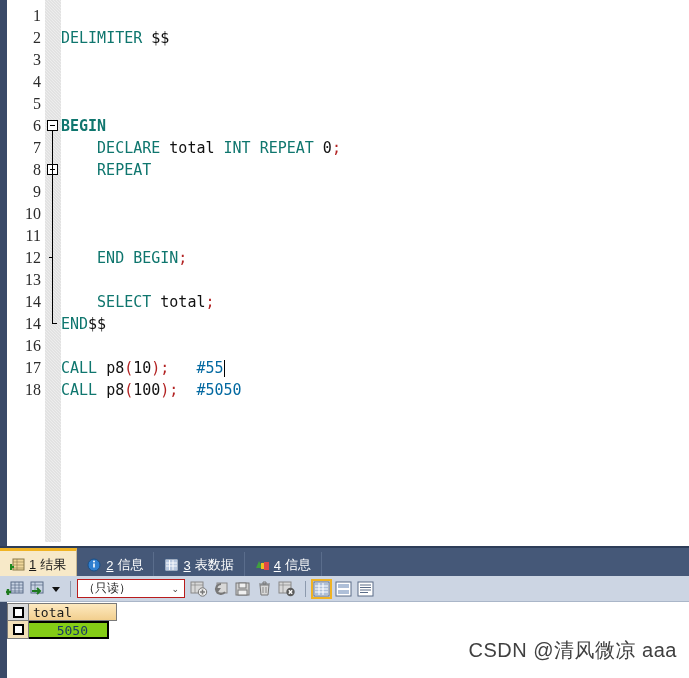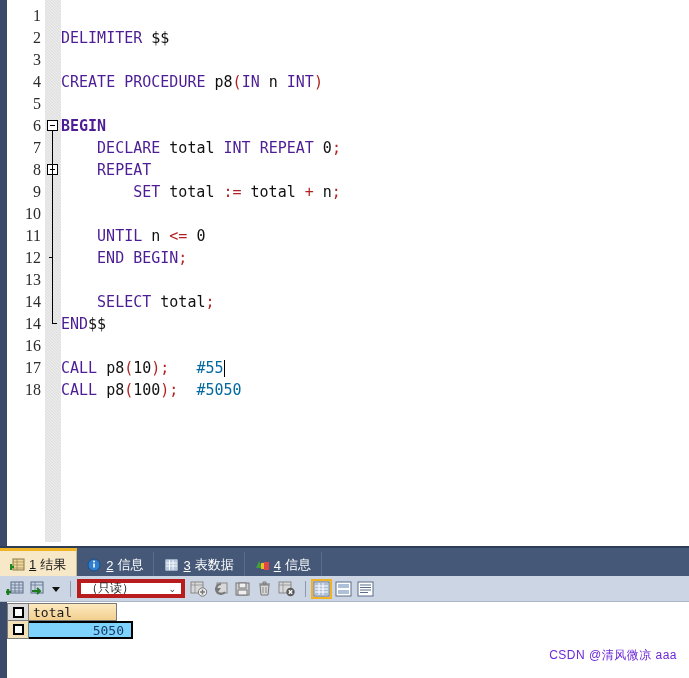--- a/index.html
+++ b/index.html
@@ -38,21 +38,21 @@
     position:absolute;right:4px;
     font-family:"Liberation Serif","DejaVu Serif",serif;
     font-size:16px;color:#2b2b2b;text-align:right;
     line-height:22px;height:22px;
   }
   .cl{
     position:absolute;left:0;height:22px;line-height:22px;
     font-family:"DejaVu Sans Mono","Liberation Mono",monospace;
     font-size:15px;white-space:pre;color:#111111;
   }
-  .kw{color:#4c1d95;}
+  .kw{color:#0f766e;}
   .id{color:#111111;}
   .op{color:#b22222;}
   .cm{color:#0369a1;}
   .num{color:#111111;}
 
   
   .fold-box{
     position:absolute;width:11px;height:11px;
     border:1px solid #000;background:#fff;box-sizing:border-box;
   }
@@ -91,21 +91,21 @@
   .tabicon{width:15px;height:14px;display:inline-block;position:relative;flex:0 0 auto;}
 
   .toolbar{
     position:absolute;left:0;top:34px;width:689px;height:26px;
     background:#ccd5e3;border-bottom:1px solid #aab6c8;
     display:flex;align-items:center;padding-left:6px;box-sizing:border-box;
   }
   .tb-ic{width:19px;height:18px;margin-right:3px;position:relative;flex:0 0 auto;}
   .tb-sep{width:1px;height:16px;background:#8d9aad;margin:0 6px;flex:0 0 auto;}
   .readonly{
-    width:108px;height:19px;background:#ffffff;border:4px solid #b91c1c;
+    width:108px;height:19px;background:#ffffff;border:1px solid #b91c1c;
     display:flex;align-items:center;justify-content:space-between;
     padding:0 5px;box-sizing:border-box;font-size:12px;color:#1a1a1a;
     margin-right:4px;flex:0 0 auto;
   }
   .chev{font-size:9px;color:#444;}
   .view-sel{outline:2px solid #f0b323;outline-offset:-1px;}
 
   
   .grid{position:absolute;left:7px;top:61px;}
   .grow{display:flex;height:18px;}
@@ -116,29 +116,29 @@
   .rh.hdr{background:#dcdcdc;border-top:1px solid #7a7a7a;}
   .rh .box{width:11px;height:11px;border:2px solid #000;background:#fff;box-sizing:border-box;}
   .colh{
     width:88px;box-sizing:border-box;
     background:linear-gradient(#fde9c0,#f2cf8e);
     border:1px solid #7a7a7a;border-left:none;
     font-family:"DejaVu Sans Mono","Liberation Mono",monospace;
     font-size:13px;color:#1a1a1a;display:flex;align-items:center;padding-left:4px;
   }
   .cell{
-    width:104px;box-sizing:border-box;background:#7dd3fc;
+    width:80px;box-sizing:border-box;background:#84cc16;
     border:2px solid #000;border-left:none;
     font-family:"DejaVu Sans Mono","Liberation Mono",monospace;
     font-size:13px;color:#1a3a66;display:flex;align-items:center;
-    justify-content:flex-end;padding-right:7px;
+    justify-content:flex-end;padding-right:19px;
   }
   .watermark{
     position:absolute;right:12px;bottom:14px;
-    font-size:12px;color:#6d28d9;letter-spacing:.5px;
+    font-size:20px;color:#404040;letter-spacing:.5px;
   }
   .panel-bottom-edge{
     position:absolute;left:0;bottom:0;width:7px;height:22px;background:#3a4a68;
   }
 </style>
 </head>
 <body>
 
 <div id="app">
 
@@ -166,26 +166,23 @@
       </div>
     <div class="gutter-fold" id="gutter-fold">
         <div class="fold-box" style="left: 2px; top: 120px;"></div>
         <div class="fold-box" style="left: 2px; top: 164px;"></div>
         <div class="fold-line" style="left: 7px; top: 131px; height: 192px;"></div>
         <div class="fold-tick" style="left: 4px; top: 257px; width: 4px;"></div>
         <div class="fold-tick" style="left: 7px; top: 323px; width: 5px;"></div>
       </div>
     <div class="code-area" id="code-area">
         <div class="cl" style="top: 27px; left: 0px;"><span class="kw">DELIMITER</span><span class="id"> $$</span></div>
-        <div class="cl" style="top: 71px; left: 0px;"><span class="kw">CREATE PROCEDURE </span><span class="id">p8</span><span class="op">(</span><span class="kw">IN </span><span class="id">n </span><span class="kw">INT</span><span class="op">)</span></div>
         <div class="cl" style="top: 115px; left: 0px; font-weight: bold;"><span class="kw">BEGIN</span></div>
         <div class="cl" style="top: 137px; left: 36.08px;"><span class="kw">DECLARE </span><span class="id">total </span><span class="kw">INT REPEAT </span><span class="num">0</span><span class="op">;</span></div>
         <div class="cl" style="top: 159px; left: 36.08px; text-align: right;"><span class="kw">REPEAT</span></div>
-        <div class="cl" style="top: 181px; left: 72.16px;"><span class="kw">SET </span><span class="id">total </span><span class="op">:= </span><span class="id">total </span><span class="op">+ </span><span class="id">n</span><span class="op">;</span></div>
-        <div class="cl" style="top: 225px; left: 36.08px;"><span class="kw">UNTIL </span><span class="id">n </span><span class="op">&lt;= </span><span class="num">0</span></div>
         <div class="cl" style="top: 247px; left: 36.08px;"><span class="kw">END BEGIN</span><span class="op">;</span></div>
         <div class="cl" style="top: 291px; left: 36.08px;"><span class="kw">SELECT </span><span class="id">total</span><span class="op">;</span></div>
         <div class="cl" style="top: 313px; left: 0px;"><span class="kw">END</span><span class="id">$$</span></div>
         <div class="cl" style="top: 357px; left: 0px;"><span class="kw">CALL </span><span class="id">p8</span><span class="op">(</span><span class="num">10</span><span class="op">);</span><span class="id">   </span><span class="cm">#55</span></div>
         <div class="caret" style="top: 360px; left: 163.36px;"></div>
         <div class="cl" style="top: 379px; left: 0px;"><span class="kw">CALL </span><span class="id">p8</span><span class="op">(</span><span class="num">100</span><span class="op">);</span><span class="id">  </span><span class="cm">#5050</span></div>
       </div>
   </div>
 
   <div class="panel">

